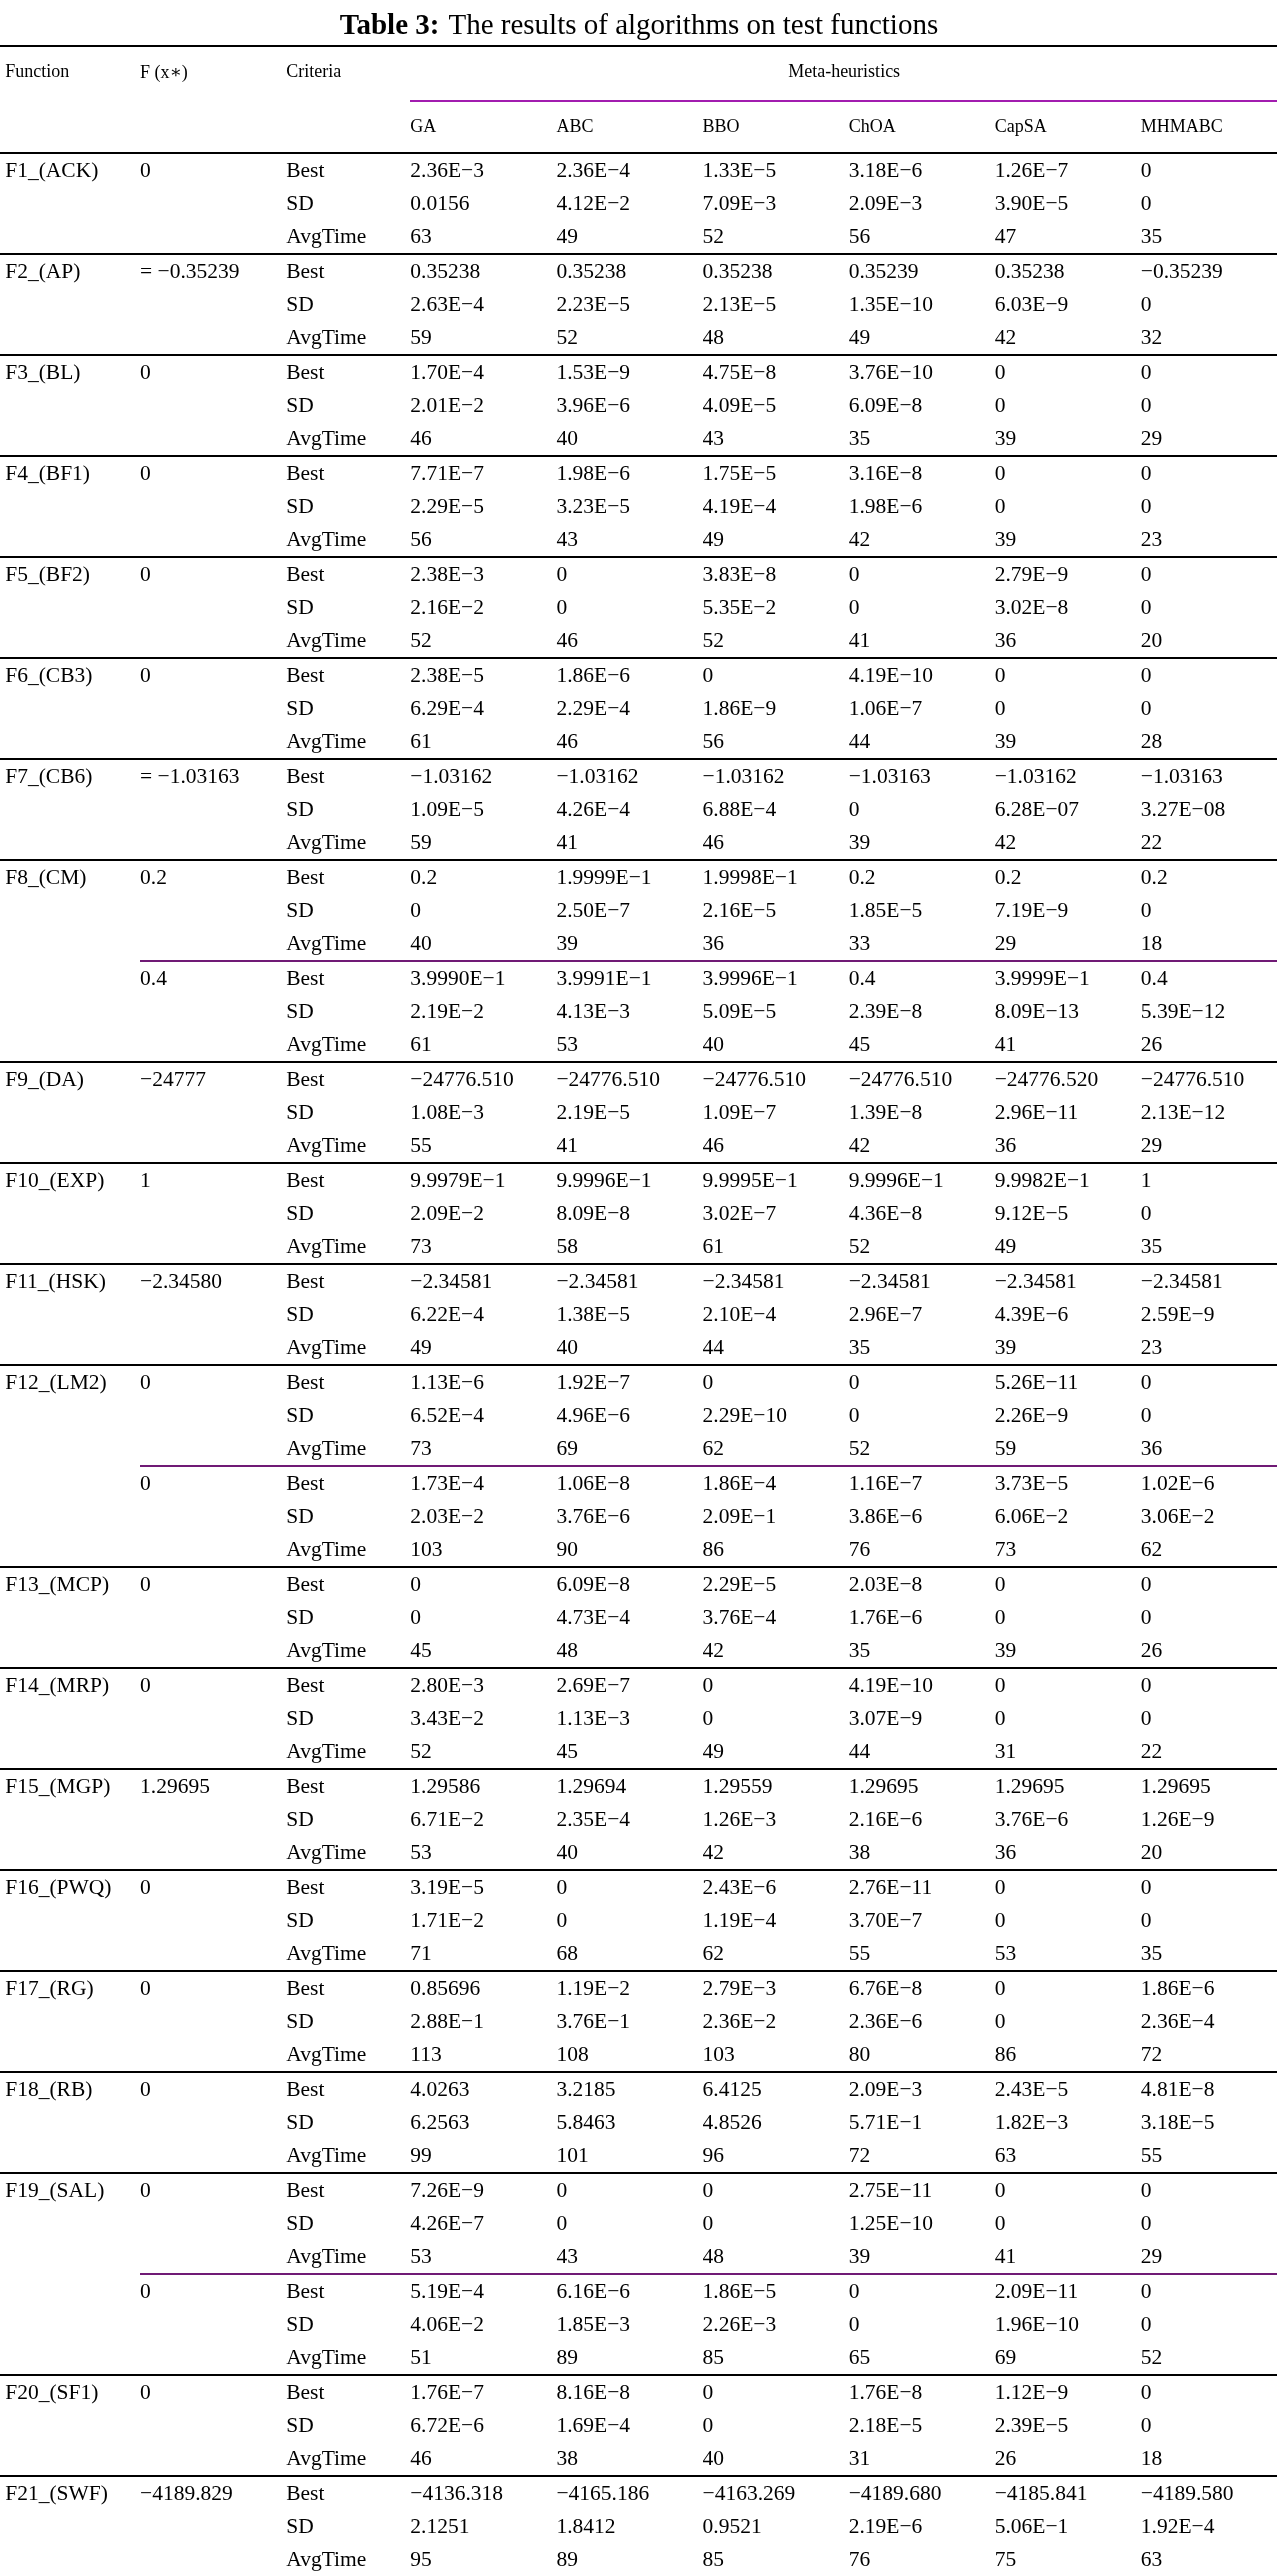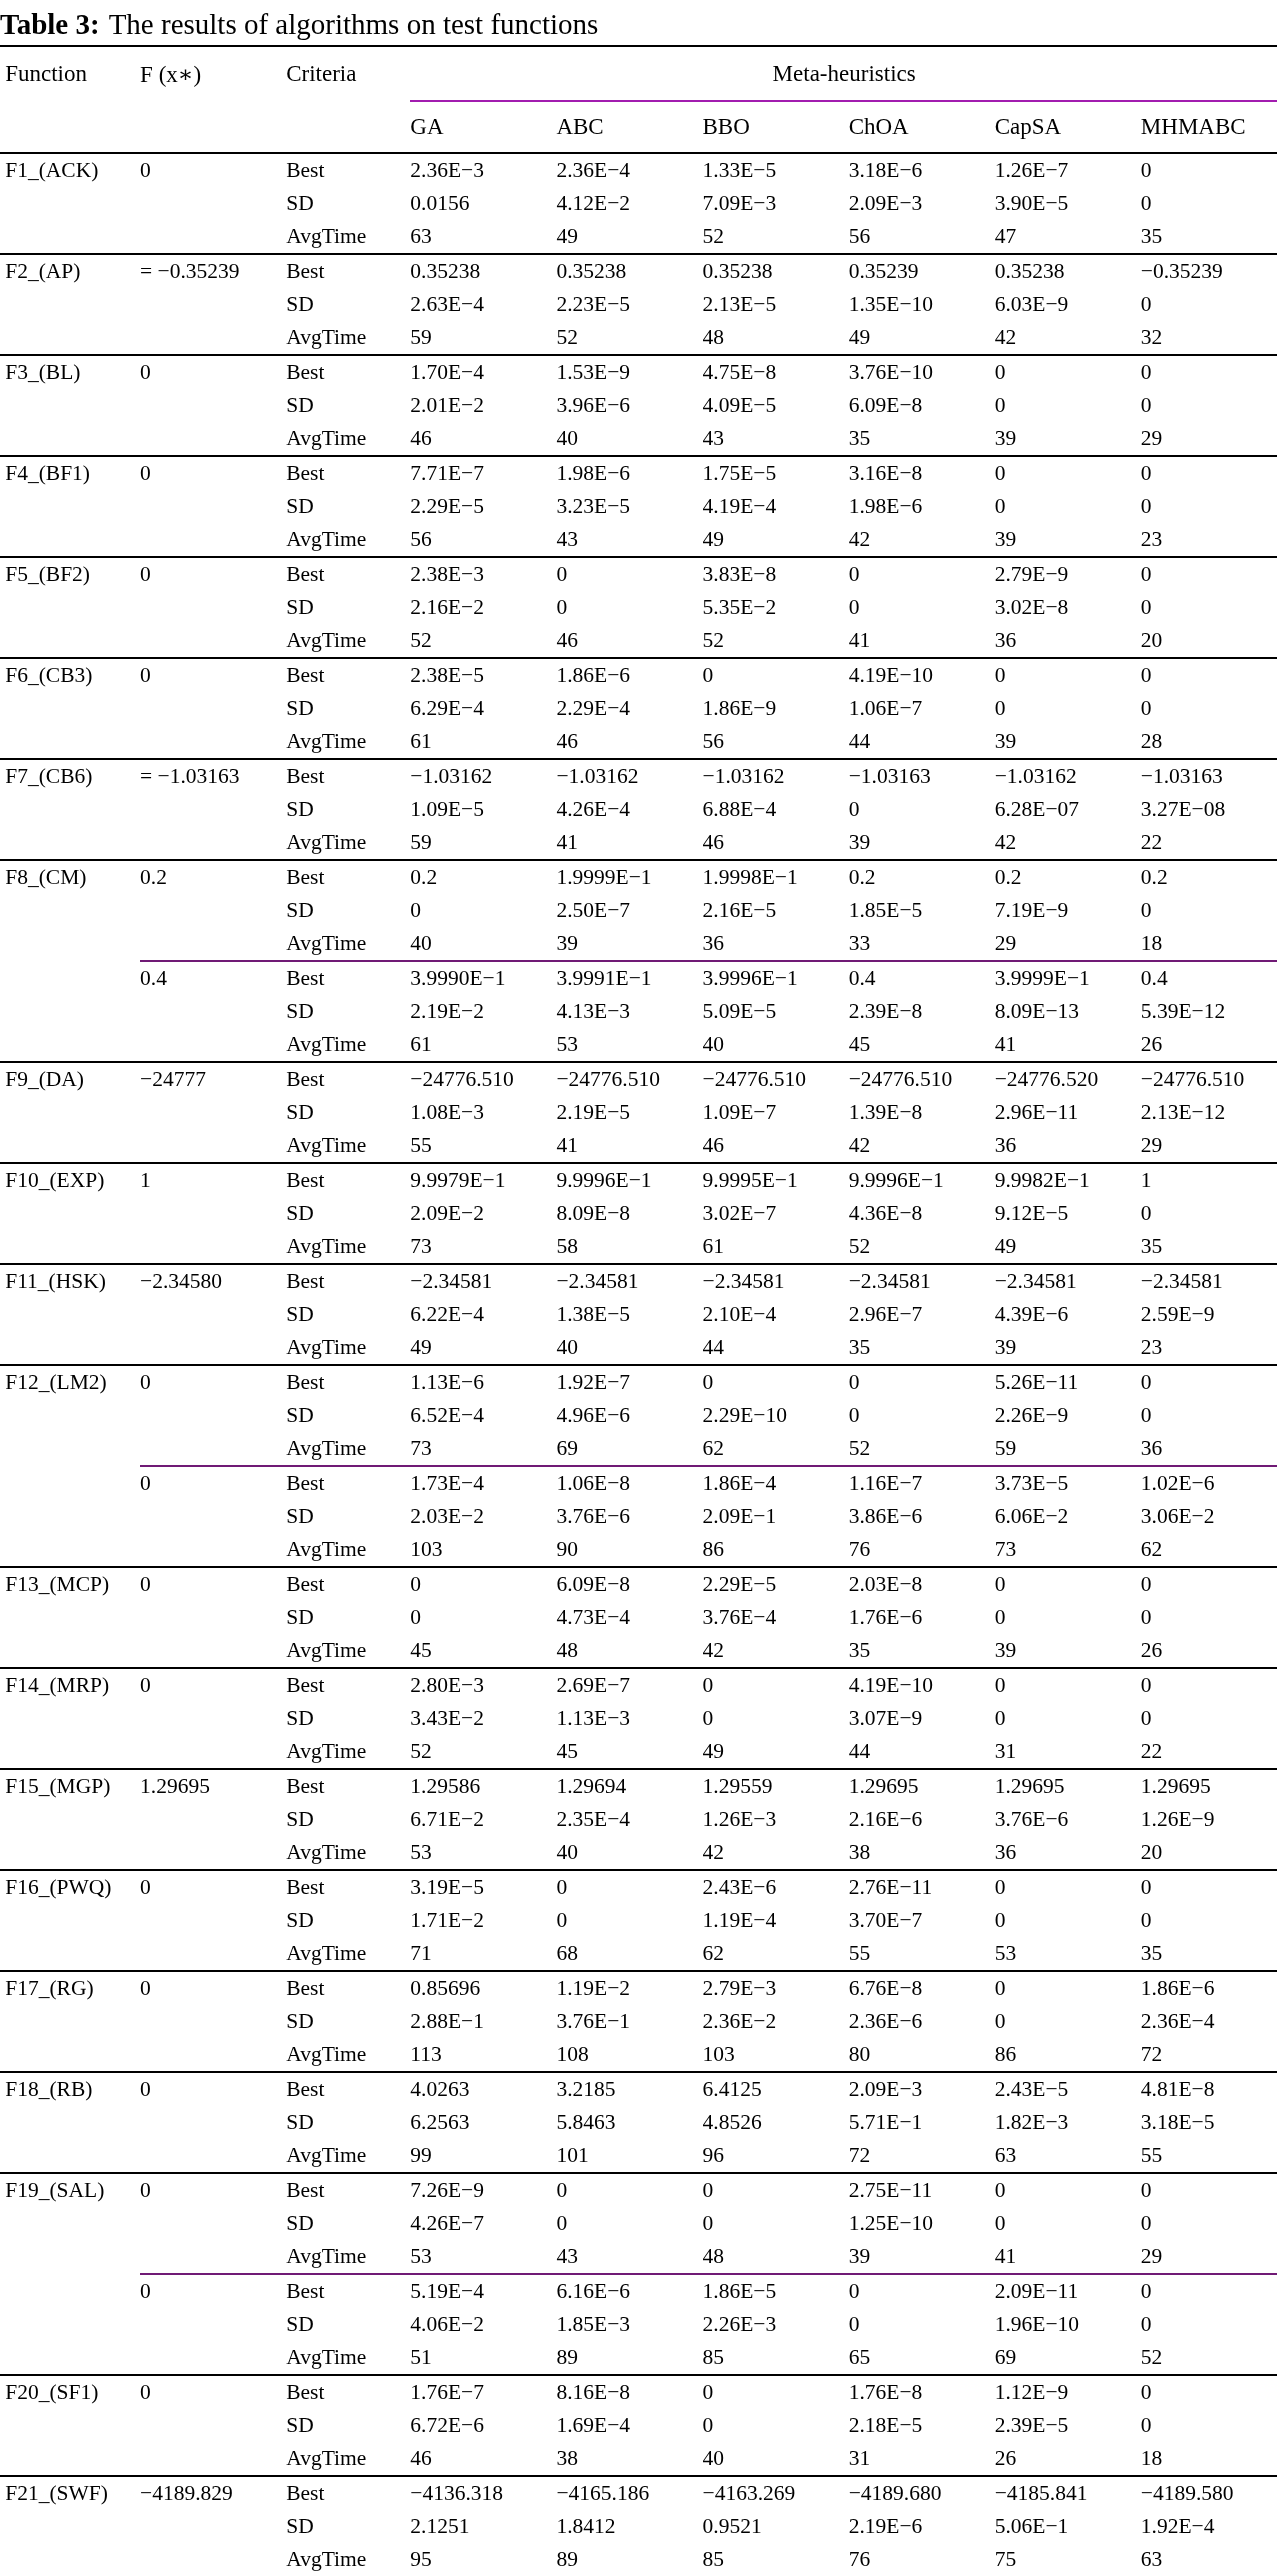--- a/index.html
+++ b/index.html
@@ -13,21 +13,21 @@
     overflow: hidden;
   }
   .page {
     width: 1278px;
     height: 2576px;
     position: relative;
   }
   .table-title {
     height: 38px;
     padding-top: 6.5px;
-    text-align: left;
+    text-align: center;
     font-size: 29px;
     line-height: 34px;
     white-space: nowrap;
   }
   .table-title .title-label {
     font-weight: bold;
     margin-right: 9px;
   }
   table.results {
     width: 1278px;
@@ -41,21 +41,21 @@
   th, td {
     padding: 0;
     text-align: left;
     font-weight: normal;
     vertical-align: middle;
     white-space: nowrap;
     overflow: hidden;
   }
   thead tr.hdr-groups { height: 55px; }
   thead tr.hdr-algos  { height: 52px; }
-  thead th { font-size: 23px; margin-left: 32px; }
+  thead th { font-size: 18px; margin-left: 32px; }
   thead tr.hdr-groups th { vertical-align: top; padding-top: 14.3px; }
   thead tr.hdr-algos th  { vertical-align: middle; }
   th.group-th {
     text-align: center;
     border-bottom: 2px solid #a21caf;
     padding-top: 14.3px;
   }
   thead { border-bottom: 2.6px solid #000; }
   td.c0, th.c0 { padding-left: 5.2px; }
   tr.rule-full td { border-top: 2.6px solid #000; }

